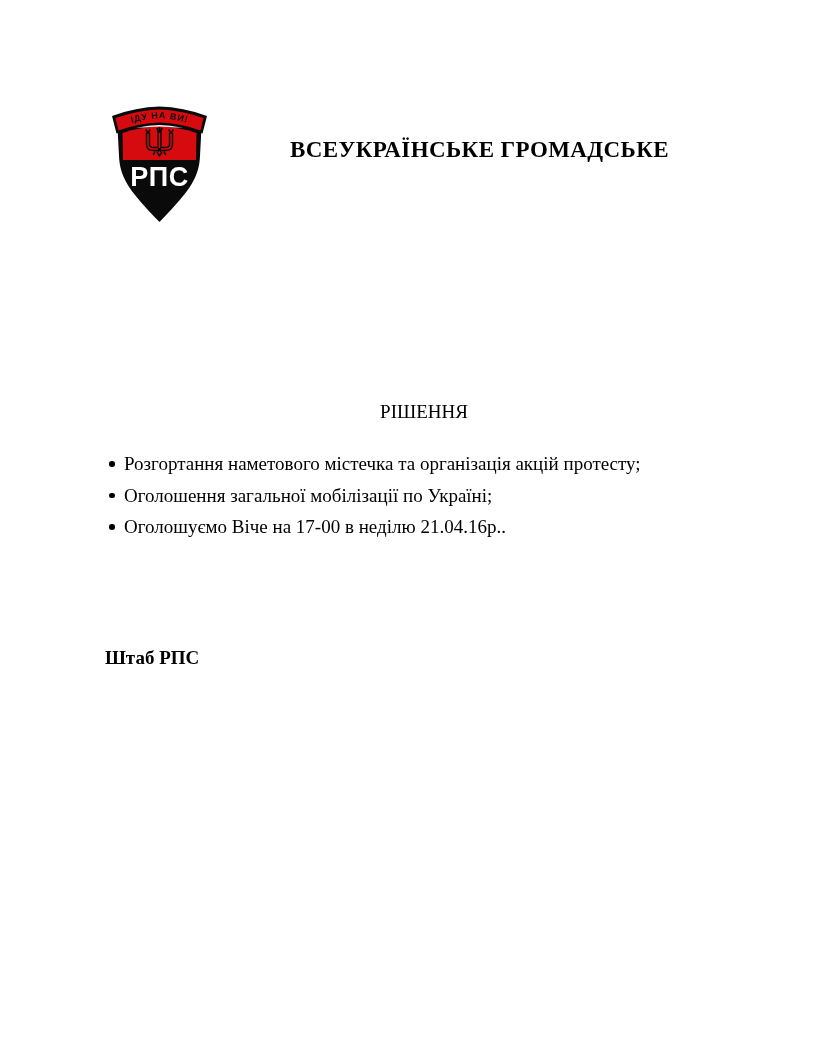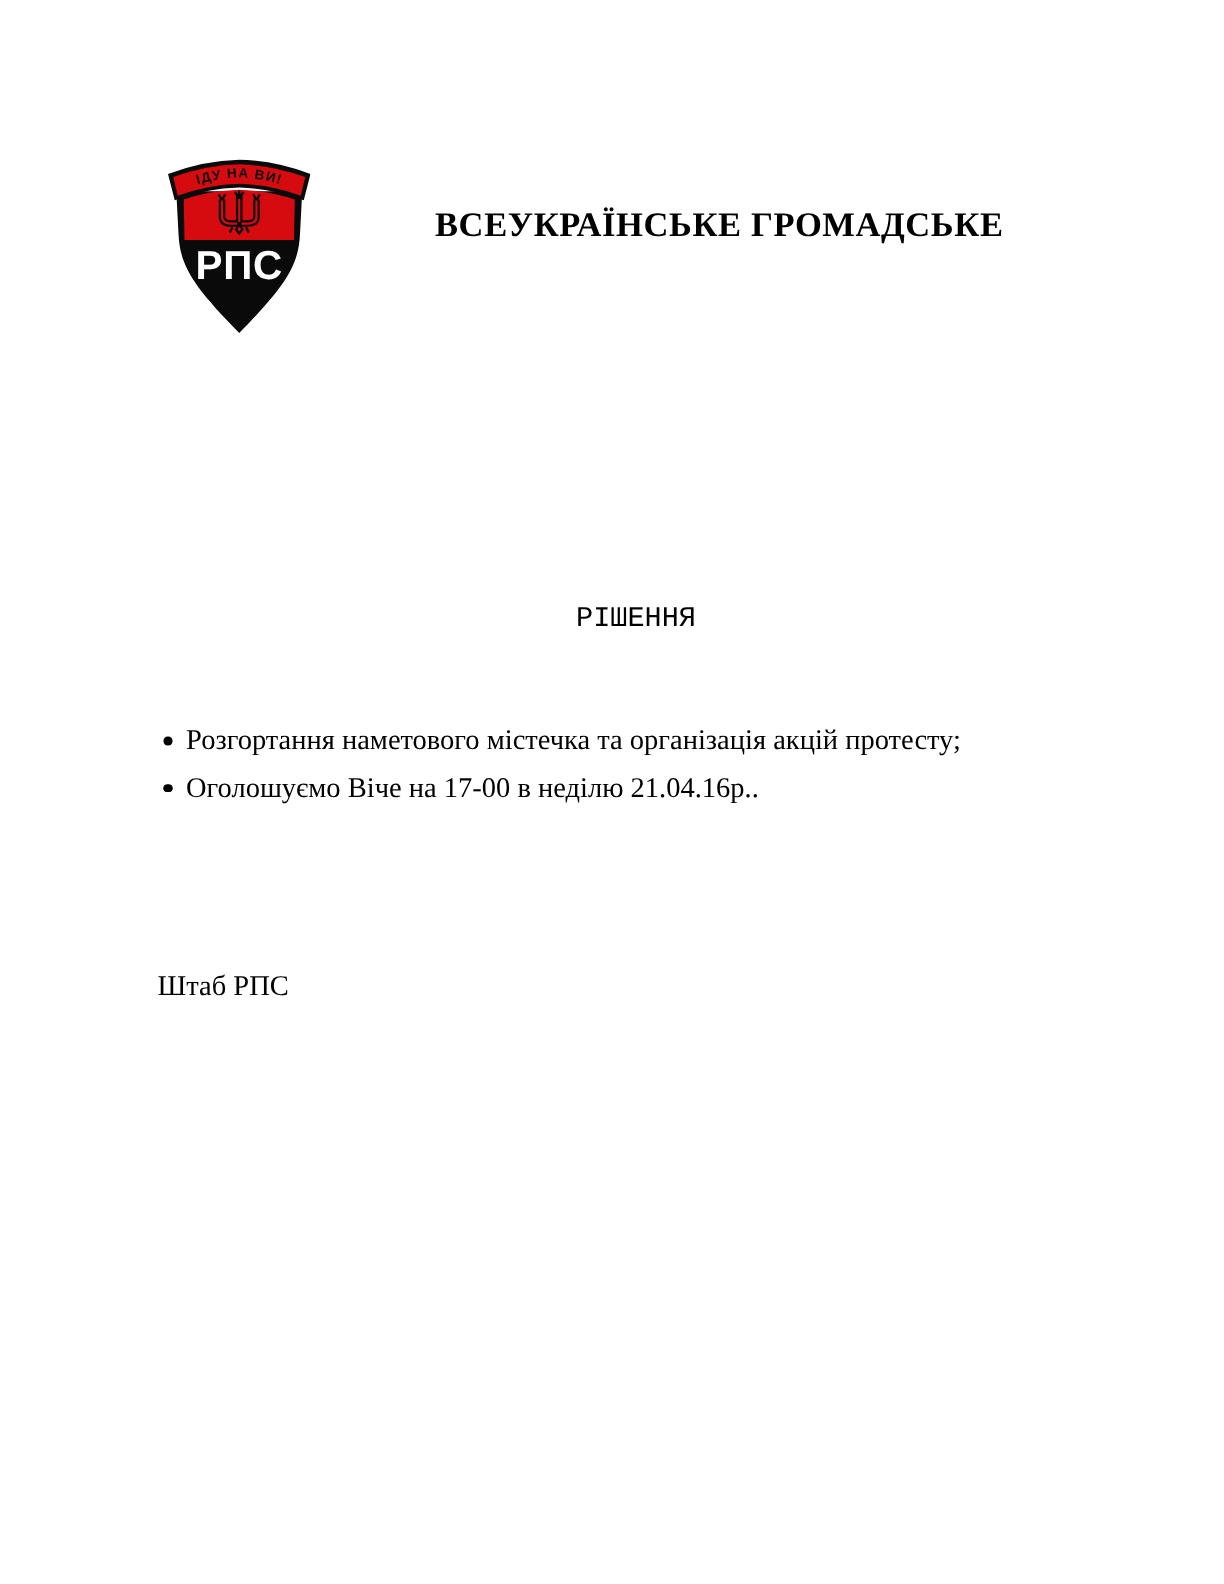--- a/index.html
+++ b/index.html
@@ -51,28 +51,27 @@
 
   
   .decision-heading {
     position: absolute;
     left: 128px;
     top: 400px;
     width: 592px;
     text-align: center;
     font-size: 19px;
     line-height: 24px;
-    font-family: Liberation Mono, monospace;
   }
 
   
   .decision-list {
     position: absolute;
     left: 0;
-    top: 478px;
+    top: 448px;
     width: 816px;
     margin: 0;
     padding: 0;
     list-style: none;
   }
   .decision-list li {
     position: relative;
     padding-left: 124px;
     padding-right: 60px;
     font-size: 19px;
@@ -88,20 +87,21 @@
     border-radius: 50%;
   }
 
   
   .signature {
     position: absolute;
     left: 105px;
     top: 646px;
     font-size: 19px;
     line-height: 24px;
+    font-weight: bold;
   }
 </style>
 </head>
 <body>
 
 <div class="page">
 
   <svg class="logo" viewBox="0 0 95 117" xmlns="http://www.w3.org/2000/svg">
 
     <path d="M 5.5,21.5 L 89.5,21.5 L 88,50 C 87,70 80,83 47.5,116 C 15,83 8,70 7,50 Z" fill="#0a0a0a"></path>
@@ -147,20 +147,21 @@
 
   <div class="decision-heading">РІШЕННЯ</div>
 
   <ul class="decision-list">
     <li>
       <span class="bullet"></span>
       <span>Розгортання наметового містечка та організація акцій протесту;</span>
     </li>
     <li>
       <span class="bullet"></span>
+      <span>Оголошення загальної мобілізації по Україні;</span>
     </li>
     <li>
       <span class="bullet"></span>
       <span>Оголошуємо Віче на 17-00 в неділю 21.04.16р..</span>
     </li>
   </ul>
 
   <div class="signature">Штаб РПС</div>
 
 </div>

